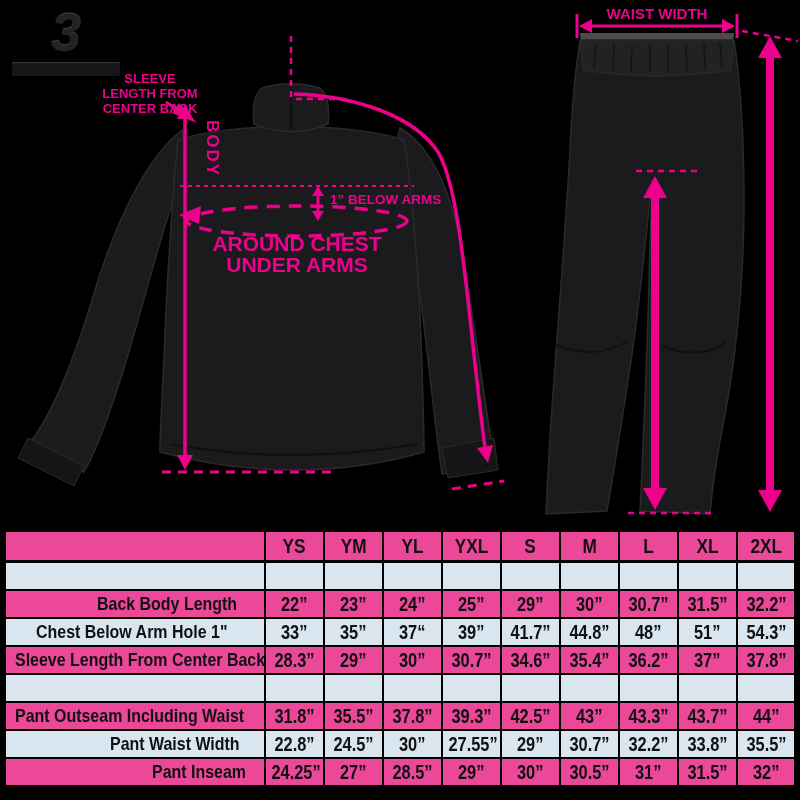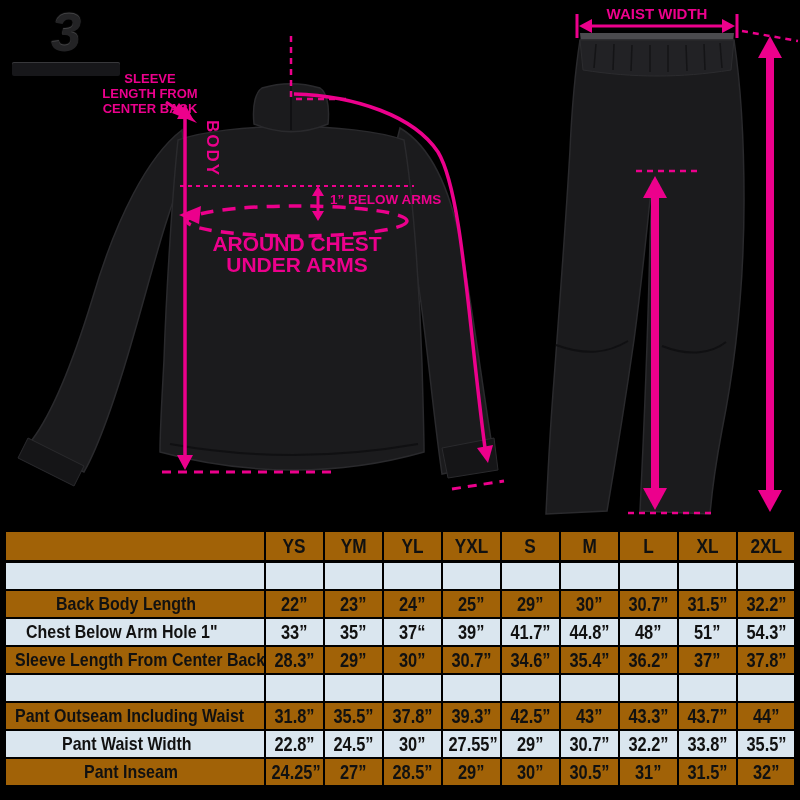--- a/index.html
+++ b/index.html
@@ -14,25 +14,25 @@
   
   .diagram{position:absolute;left:0;top:0;}
   .garment{fill:#1b1b1d;stroke:#2a2a2d;stroke-width:1.5;}
   .garment-dark{fill:#151517;stroke:#2a2a2d;stroke-width:1;}
   .seam{fill:none;stroke:#101012;stroke-width:2;}
   .pink-line{stroke:#EC008C;fill:none;}
   .pink-fill{fill:#EC008C;stroke:none;}
   .pink-text{fill:#EC008C;font-family:"Liberation Sans",sans-serif;font-weight:bold;}
   
   .size-table{position:absolute;left:2px;top:528px;width:796px;border-collapse:collapse;
-              table-layout:fixed;background:#a16207;border:4px solid #000;}
+              table-layout:fixed;background:#ec4899;border:4px solid #000;}
   .size-table th,.size-table td{border:2px solid #000;height:26px;padding:0;margin:0;
               color:#111;font-weight:bold;text-align:center;white-space:nowrap;overflow:hidden;}
   .size-table tr.hdr th{height:28px;border-bottom:3px solid #000;}
-  .size-table th.lblcol,.size-table td.lblcol{width:249px;text-align:center;padding-left:9px;}
+  .size-table th.lblcol,.size-table td.lblcol{width:249px;text-align:right;padding-left:9px;}
   .size-table tr.blue{background:#dae6ef;}
   .cond{display:inline-block;transform:scaleX(0.82);transform-origin:center center;font-size:20px;}
   .cond-hdr{display:inline-block;transform:scaleX(0.82);transform-origin:center center;font-size:21px;}
   .cond-lbl{display:inline-block;transform:scaleX(0.84);transform-origin:left center;font-size:19px;}
 </style>
 </head>
 <body>
 
 <div class="stage">
 

